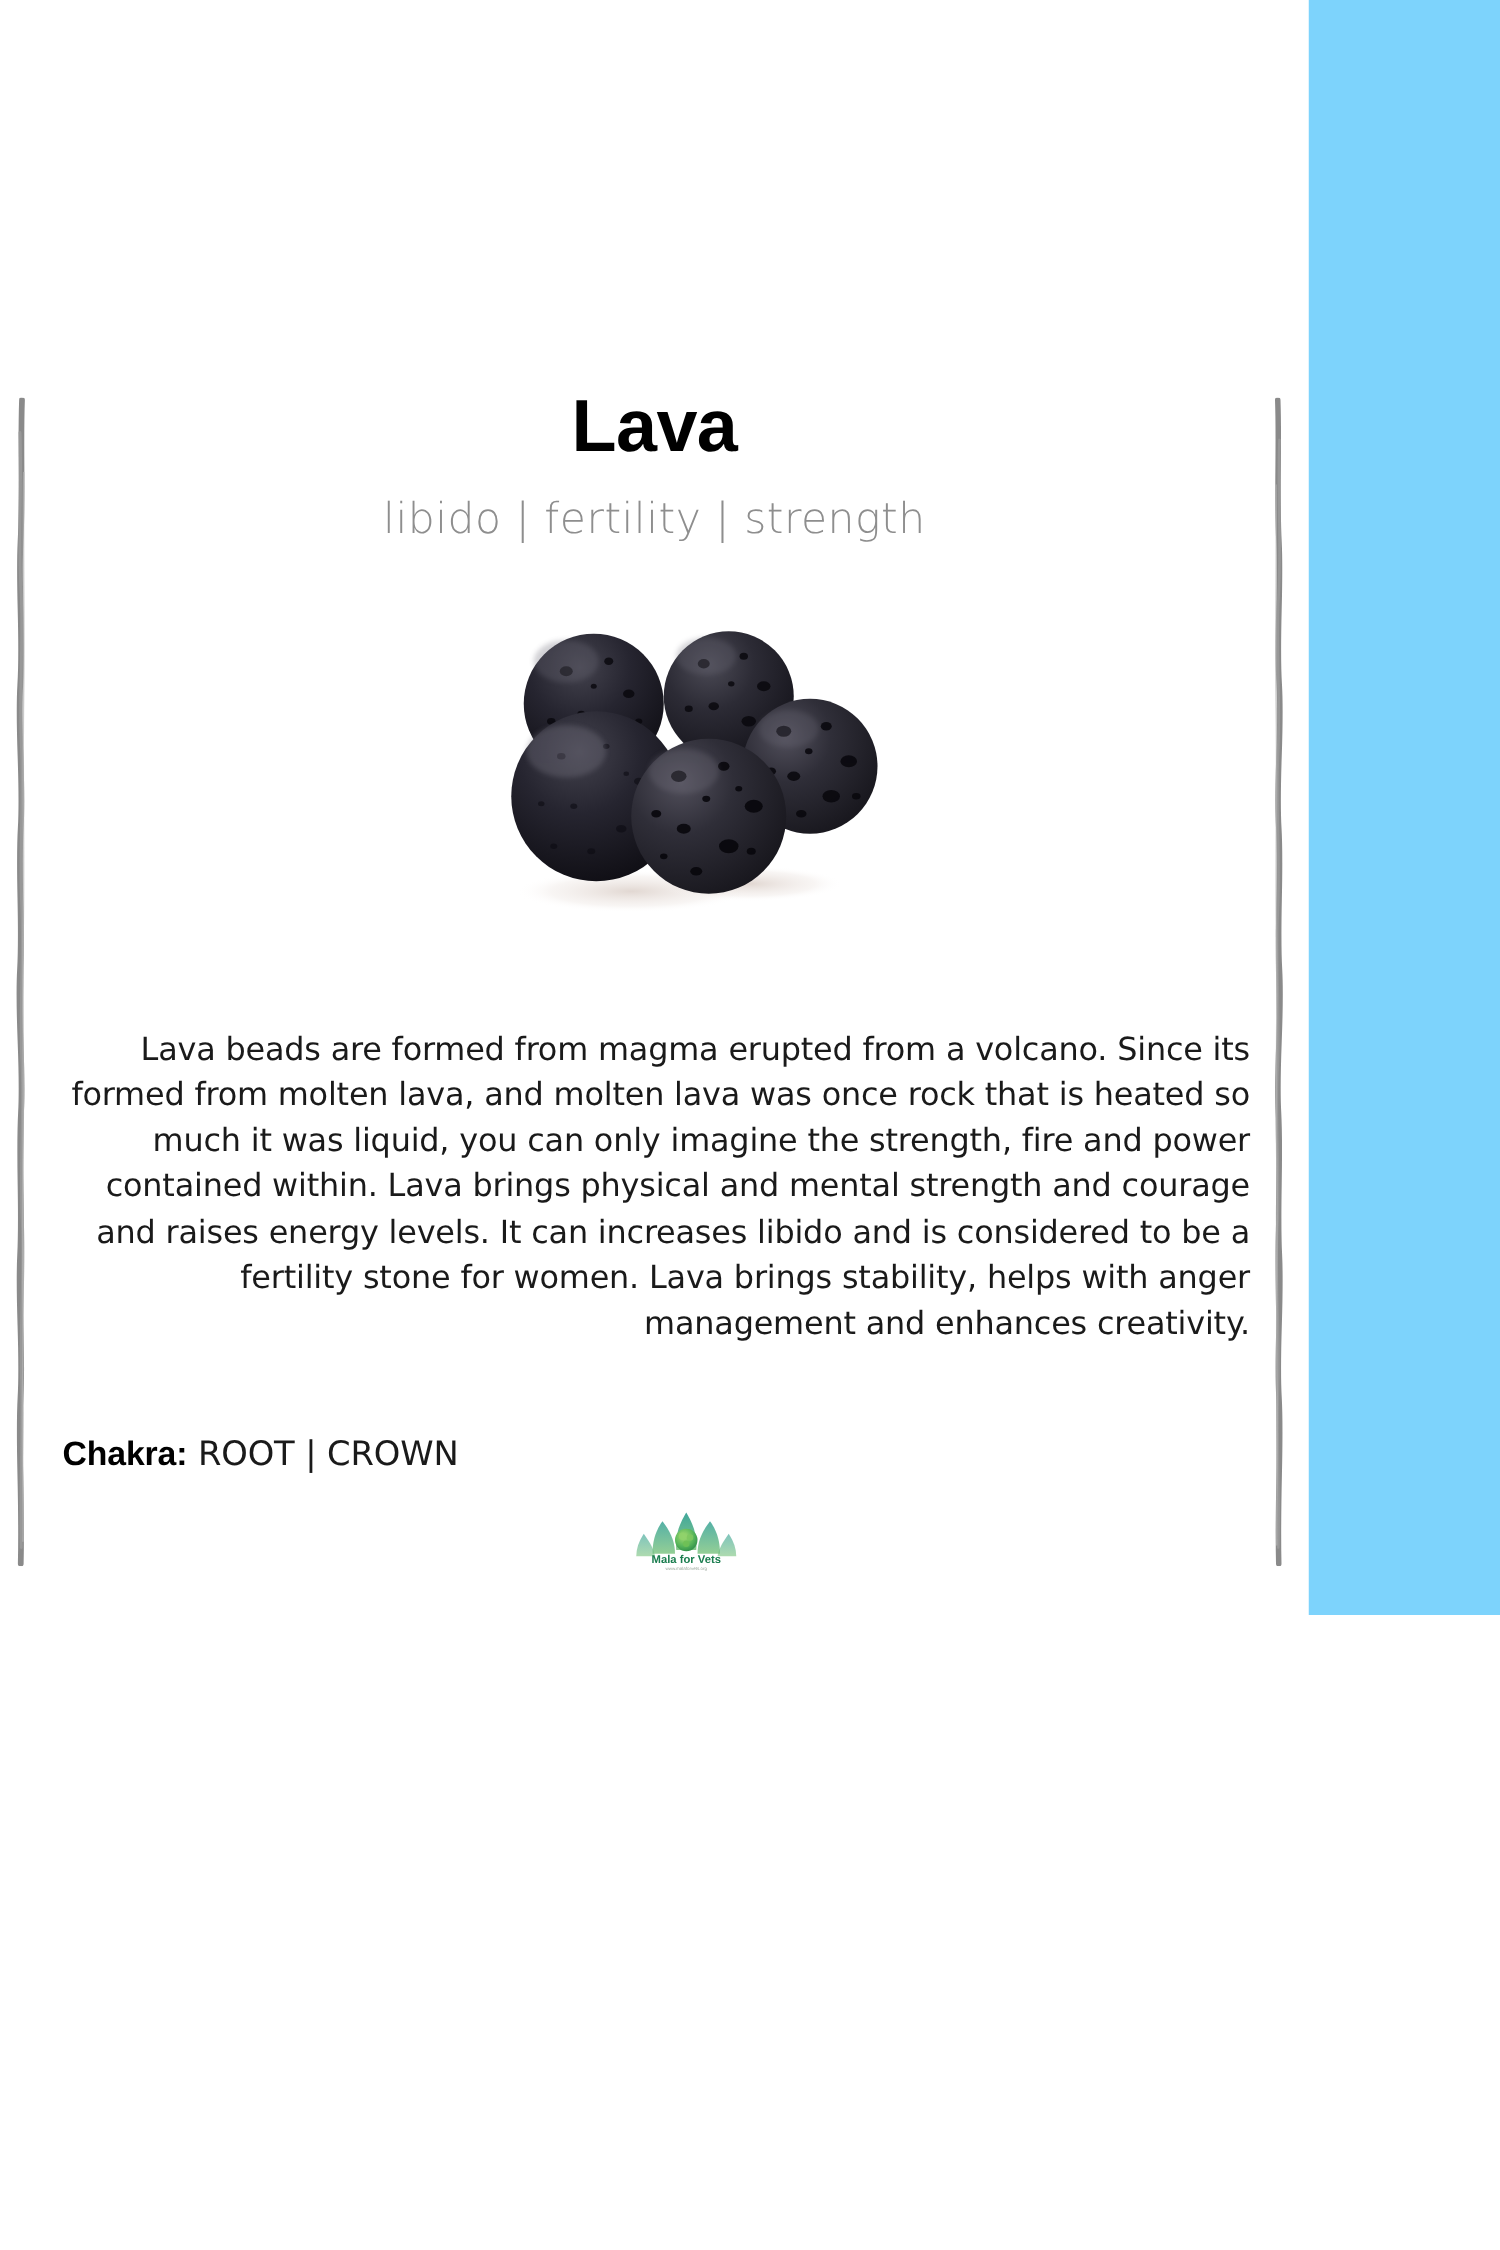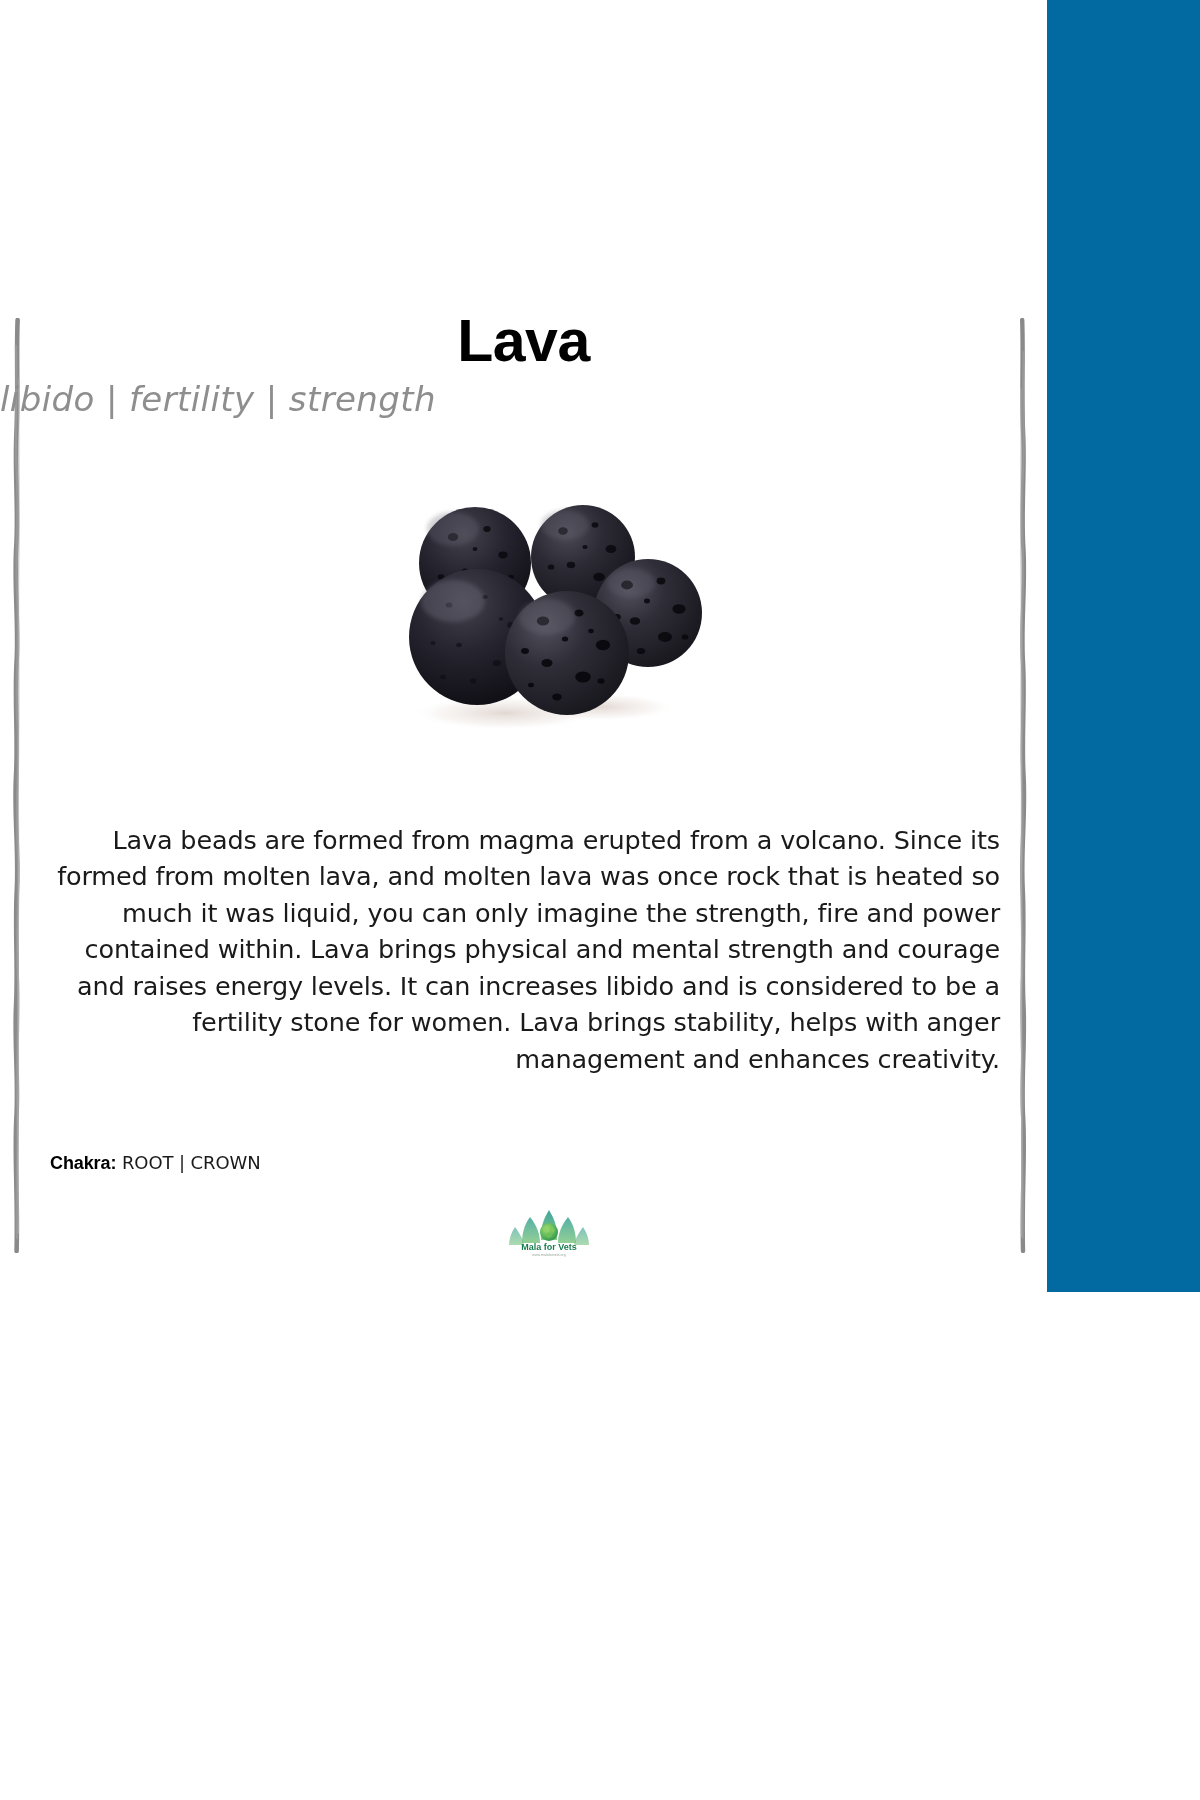--- a/index.html
+++ b/index.html
@@ -13,21 +13,21 @@
     height: 1800px;
     font-family: "Liberation Sans", "DejaVu Sans", sans-serif;
     -webkit-font-smoothing: antialiased;
     overflow: hidden;
   }
 
   .page {
     position: relative;
     width: 1200px;
     height: 1292px;
-    background: #0369a1;
+    background: #7dd3fc;
   }
 
   
   .card {
     position: absolute;
     left: 0px;
     top: 0px;
     width: 1047px;
     height: 1800px;
     background: #ffffff;
@@ -56,30 +56,29 @@
     font-weight: 700;
     font-size: 59px;
     line-height: 66px;
     letter-spacing: -0.5px;
     color: #000000;
   }
 
   .subtitle {
     position: absolute;
     left: 0;
-    top: 378px;
+    top: 394px;
     width: 1047px;
-    text-align: left;
+    text-align: center;
     font-family: "DejaVu Sans", "Liberation Sans", sans-serif;
     font-weight: 300;
     font-size: 34px;
     line-height: 42px;
     letter-spacing: 0.4px;
     color: #8e8e8e;
-    font-style: italic;
   }
 
   
   .photo {
     position: absolute;
     left: 355px;
     top: 485px;
     width: 360px;
     height: 250px;
   }
@@ -100,21 +99,21 @@
     text-align: right;
   }
 
   
   .chakra {
     position: absolute;
     left: 50px;
     top: 1146px;
     width: 950px;
     font-family: "DejaVu Sans", "Liberation Sans", sans-serif;
-    font-size: 18px;
+    font-size: 27px;
     line-height: 34px;
     letter-spacing: -0.1px;
     color: #1a1a1a;
   }
   .chakra .label {
     font-family: "Liberation Sans", "DejaVu Sans", sans-serif;
     font-weight: 700;
     color: #000000;
   }
   .chakra .value {

